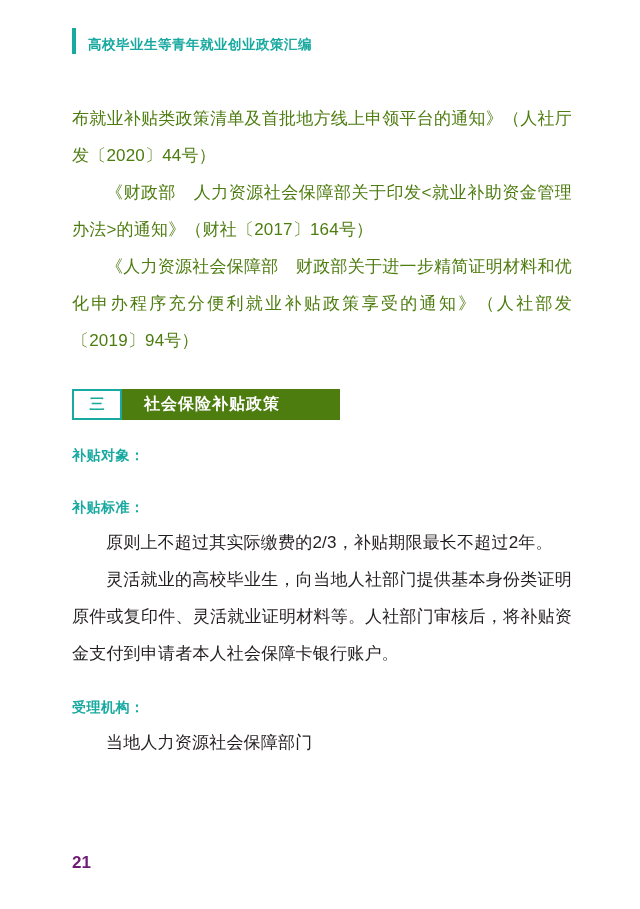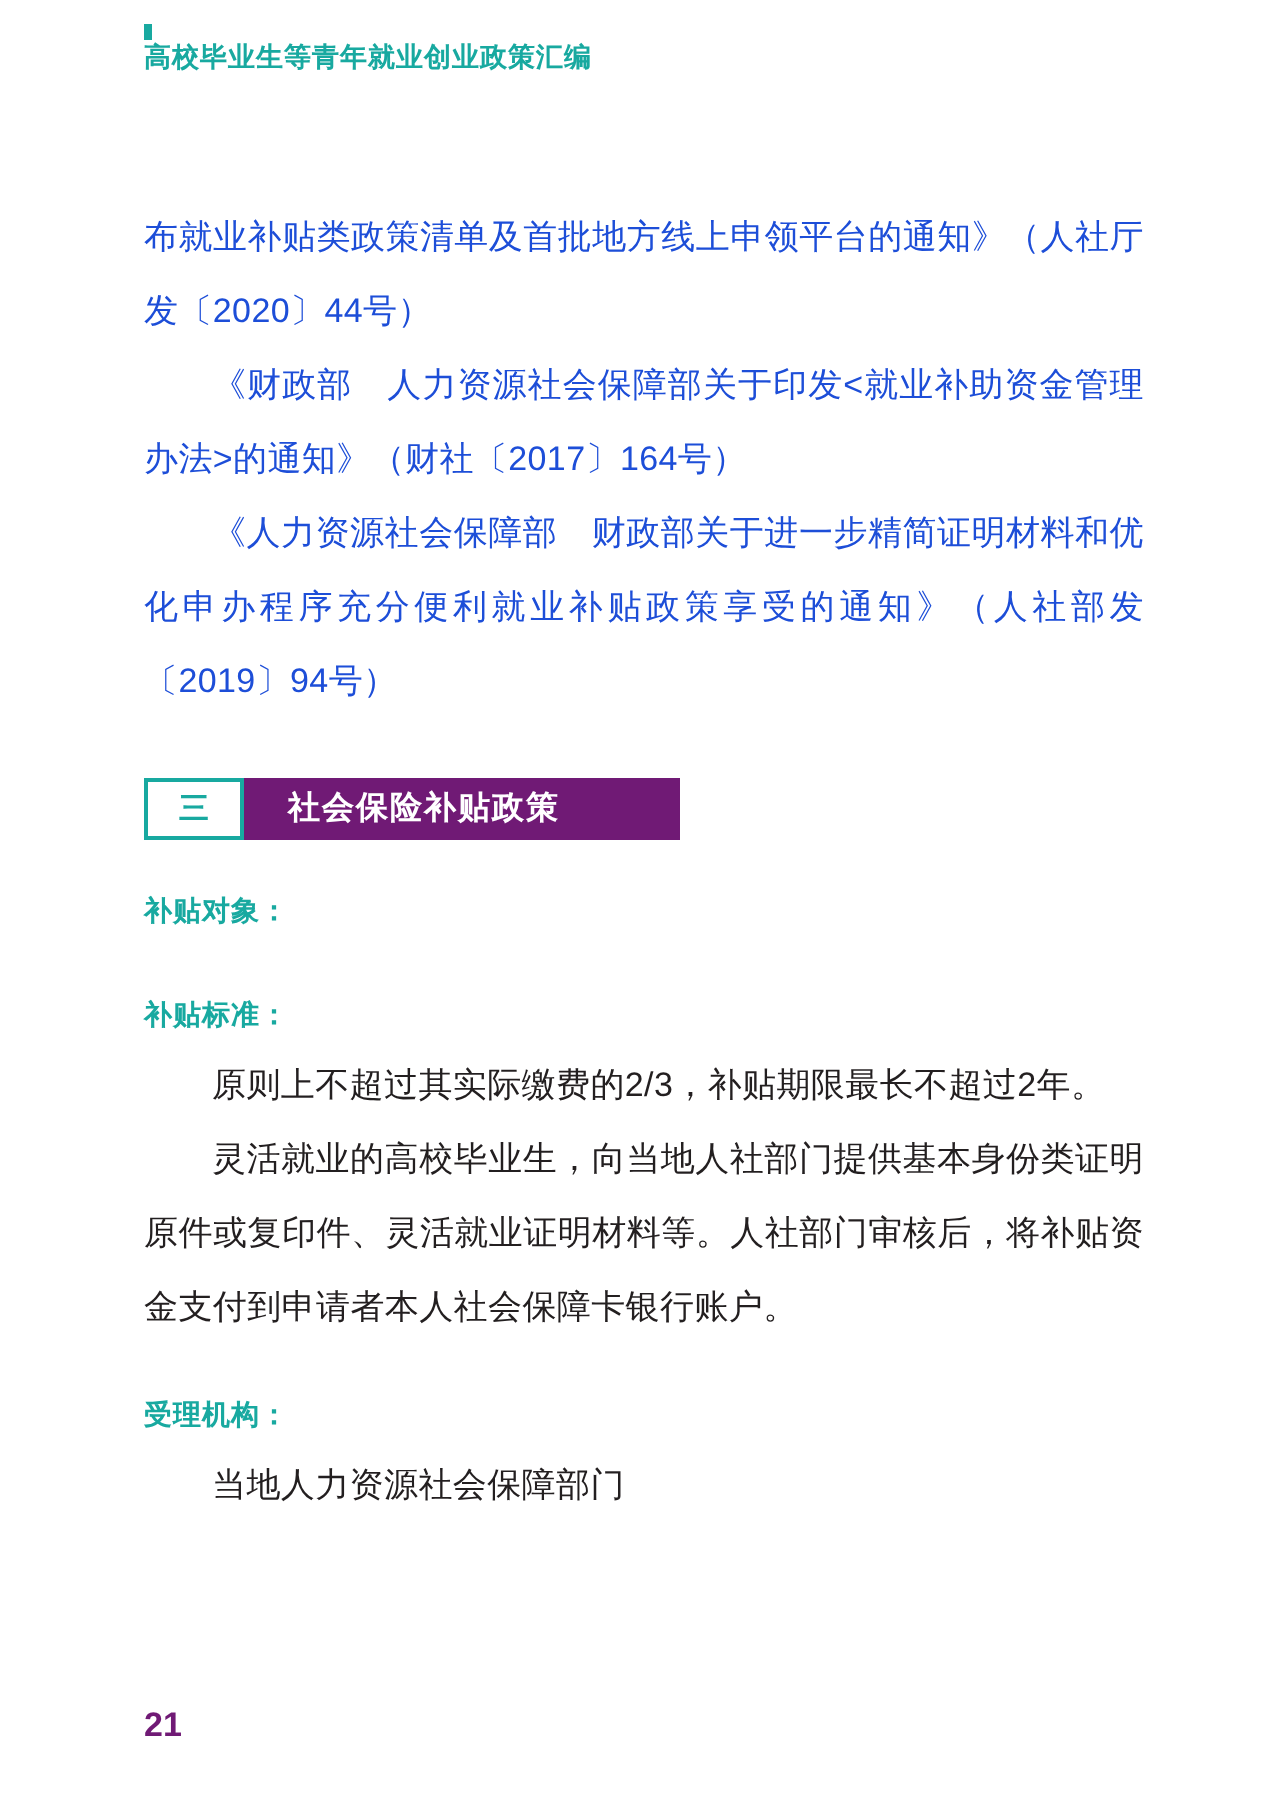--- a/index.html
+++ b/index.html
@@ -12,26 +12,25 @@
     background: #ffffff;
     font-family: "Liberation Sans", sans-serif;
     color: #231f20;
     position: relative;
     overflow: hidden;
   }
 
   
   .page-header {
     position: absolute;
-    top: 12px;
+    top: 28px;
     left: 72px;
     display: flex;
-    align-items: flex-start;
+    align-items: flex-end;
     height: 26px;
-    flex-direction: column;
   }
   .header-rule {
     width: 4px;
     height: 26px;
     background: #18a9a0;
     margin-right: 12px;
   }
   .header-title {
     font-size: 13.5px;
     color: #18a9a0;
@@ -43,21 +42,21 @@
   
   .content {
     position: absolute;
     top: 100px;
     left: 72px;
     width: 500px;
   }
   .para {
     font-size: 17px;
     line-height: 37px;
-    color: #1d4ed8;
+    color: #4d7c0f;
     letter-spacing: 0.2px;
     margin: 0;
     text-align: justify;
   }
   .para.indent {
     text-indent: 34px;
   }
 
   
   .section-banner {
@@ -75,21 +74,21 @@
     display: flex;
     align-items: center;
     justify-content: center;
     color: #18a9a0;
     font-size: 15px;
     font-weight: 700;
     background: #ffffff;
   }
   .section-title-bar {
     flex: 1;
-    background: #701a75;
+    background: #4d7c0f;
     display: flex;
     align-items: center;
     padding-left: 22px;
     color: #ffffff;
     font-size: 16px;
     font-weight: 700;
     letter-spacing: 1px;
   }
 
   

